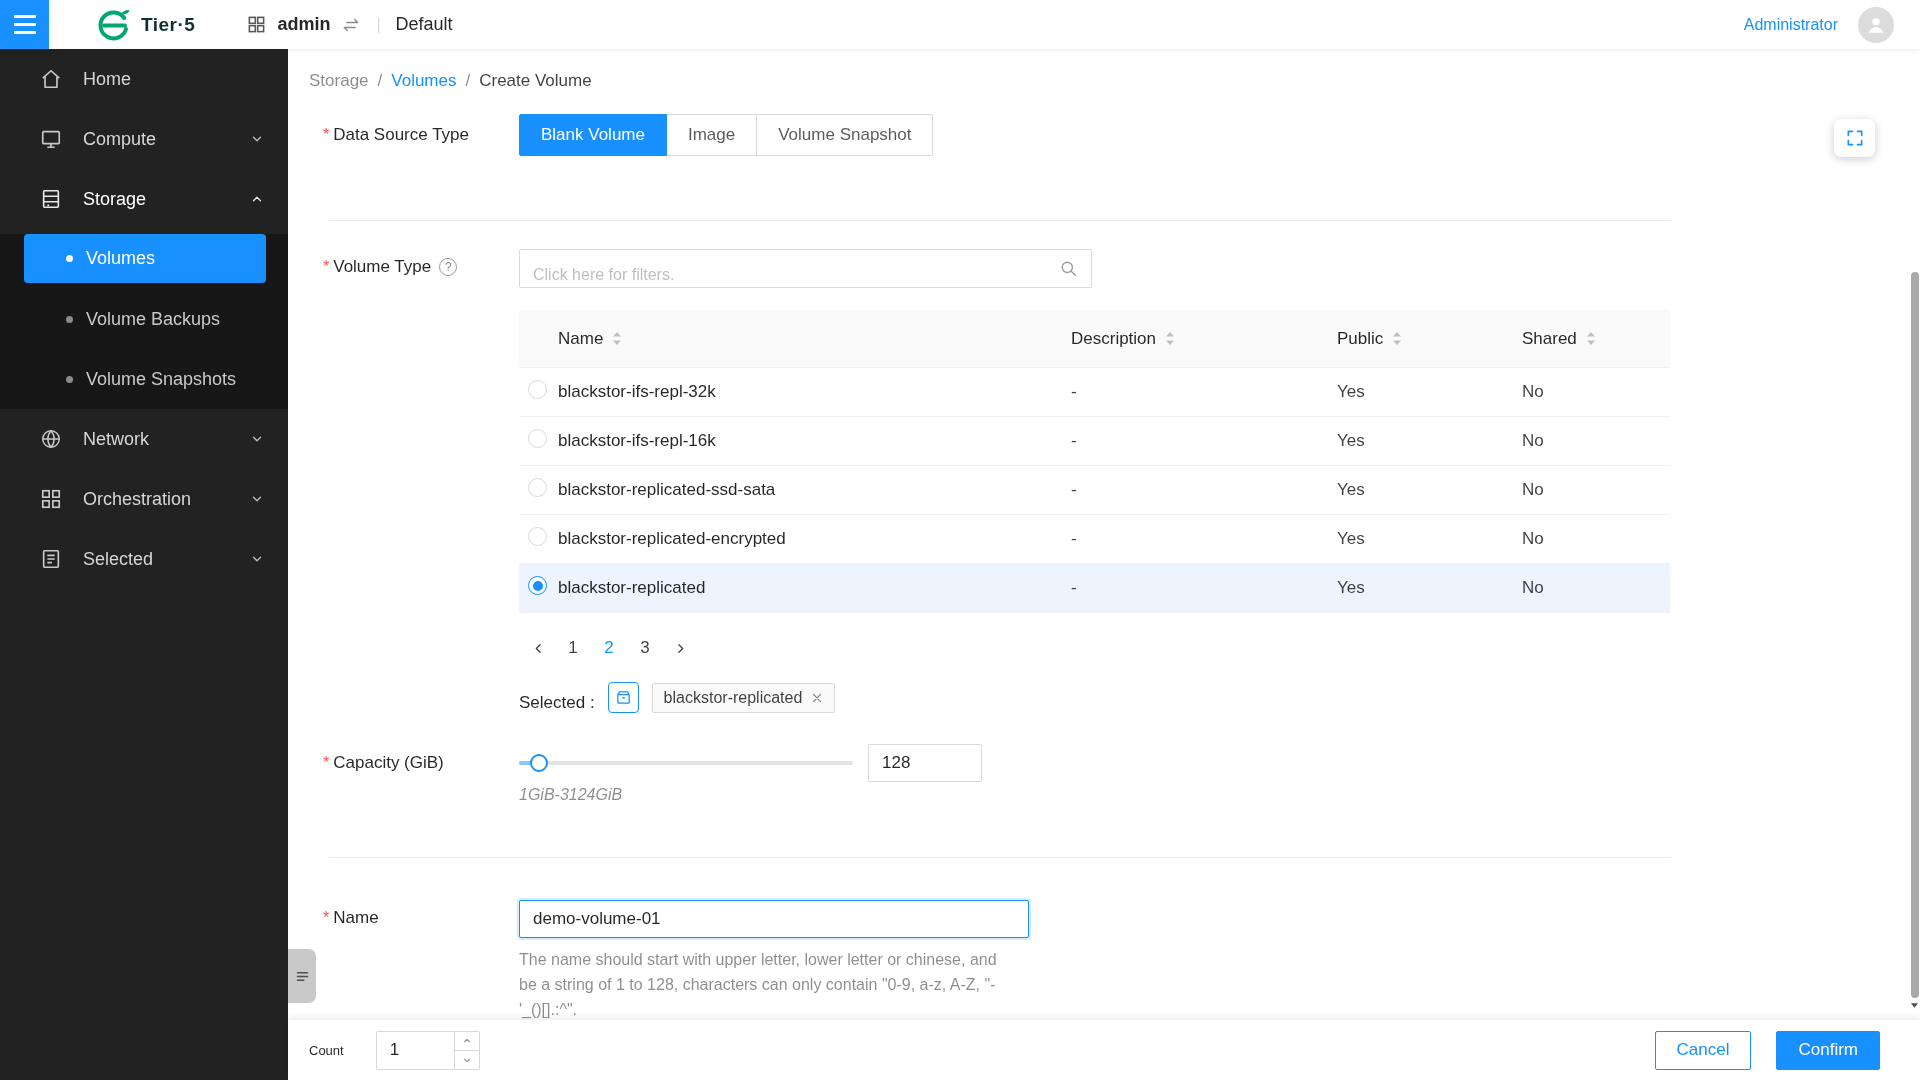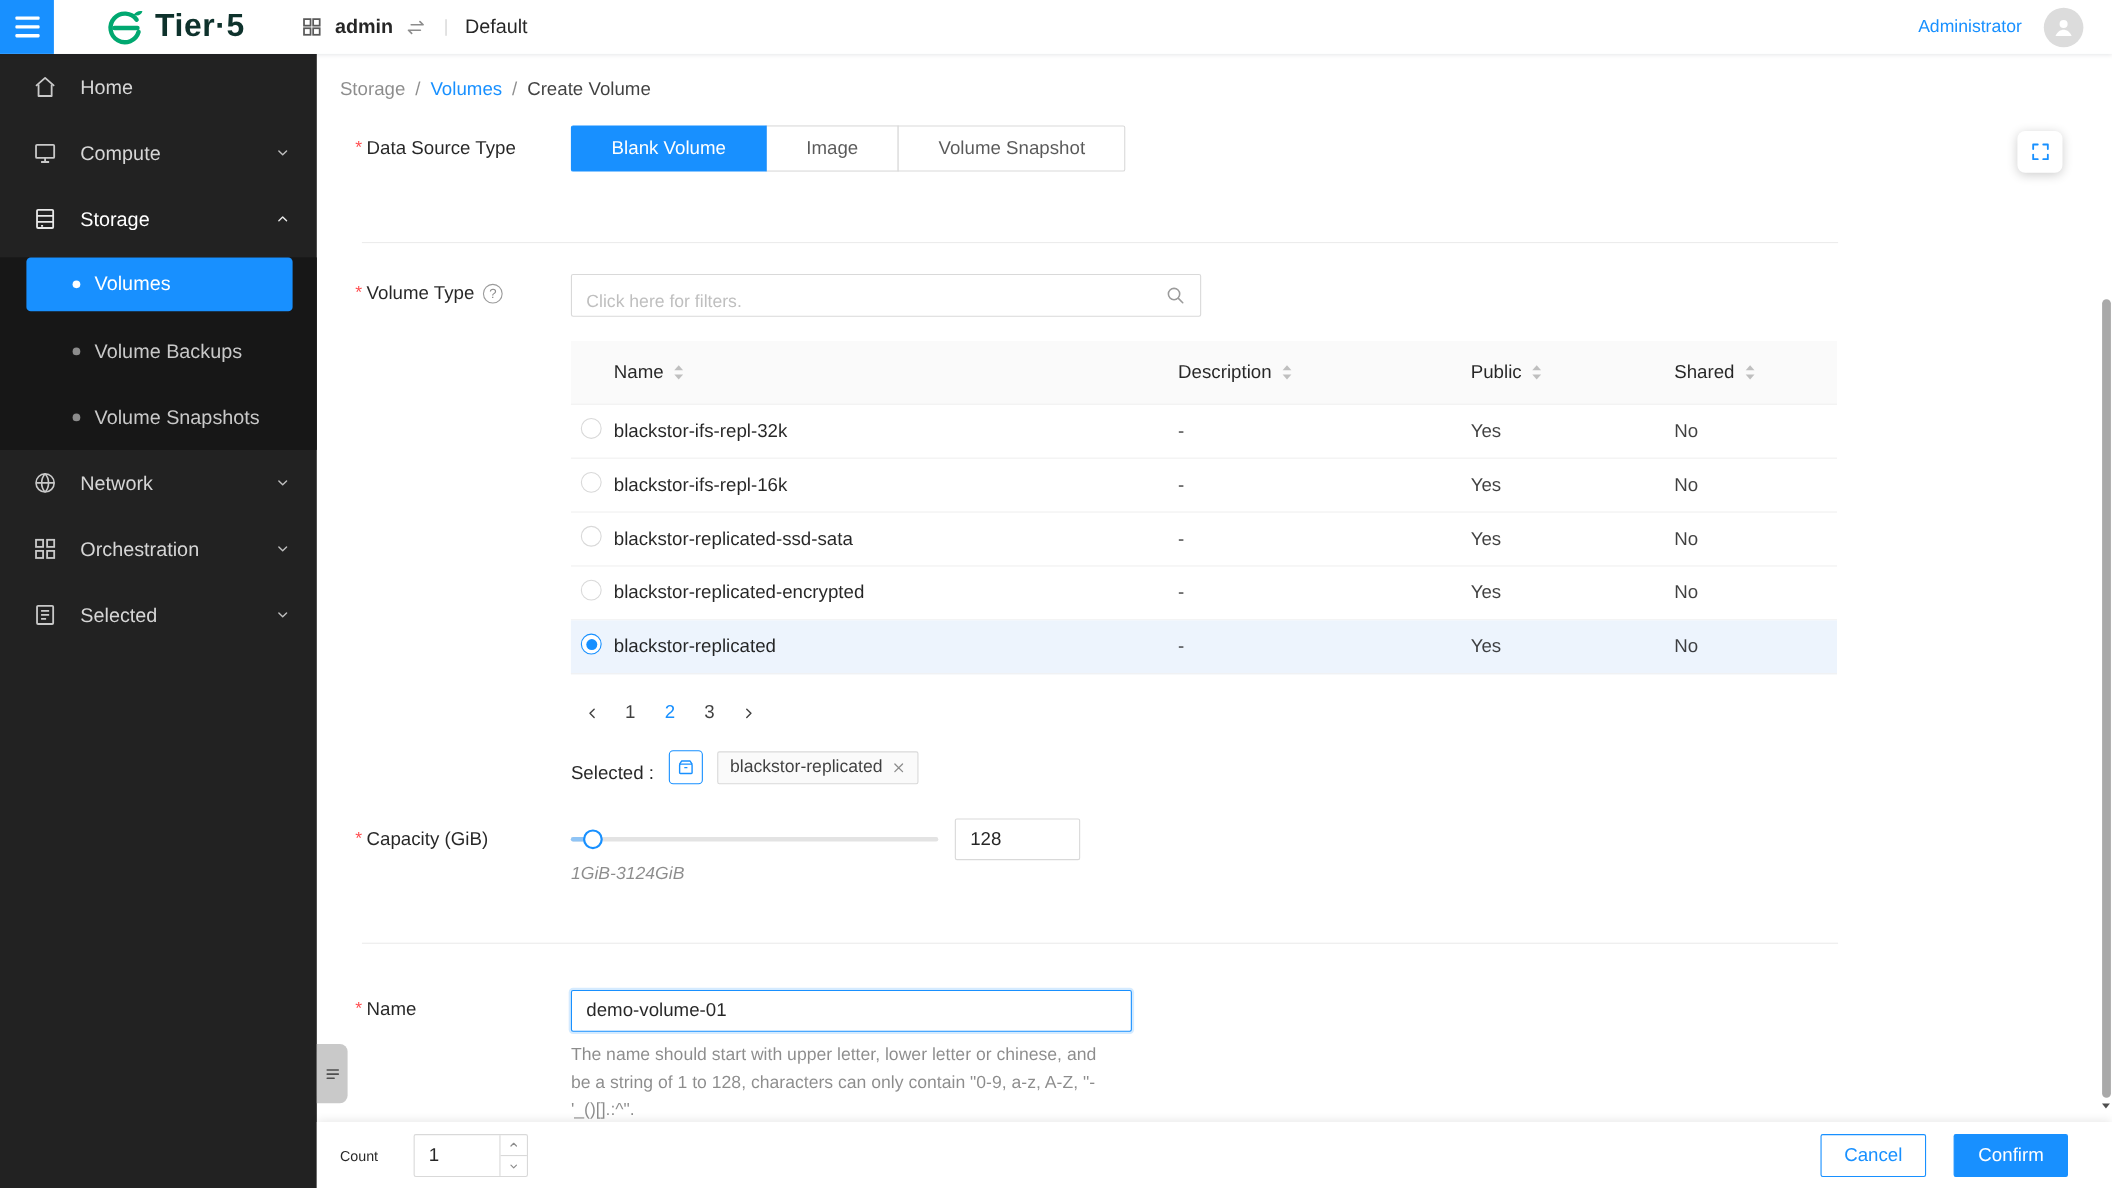--- a/index.html
+++ b/index.html
@@ -7,33 +7,33 @@
   body { font-family:"Liberation Sans", sans-serif; font-size:17px; color:rgba(0,0,0,.85); background:#fff; position:relative; }
   svg { display:block; }
 
   
   .topbar { position:absolute; top:0; left:0; width:100%; height:49px; background:#fff;
             box-shadow:0 1px 4px rgba(0,21,41,.10); display:flex; align-items:center; z-index:30; }
   .hamburger { width:49px; height:49px; background:#1890ff; display:flex; flex-direction:column;
                justify-content:center; align-items:center; gap:5px; cursor:pointer; flex:none; }
   .hamburger i { display:block; width:22px; height:3px; background:#fff; border-radius:1px; }
   .logo { display:flex; align-items:center; gap:9px; margin-left:47px; }
-  .logo-text { font-size:29px; font-weight:700; color:#0e322c; letter-spacing:.5px; }
+  .logo-text { font-size:19px; font-weight:700; color:#0e322c; letter-spacing:.5px; }
   .proj { display:flex; align-items:center; margin-left:52px; gap:11px; font-size:18px; }
   .proj .pname { font-weight:700; color:rgba(0,0,0,.85); }
   .proj .vline { color:#d9d9d9; font-size:16px; padding:0 4px; }
   .topbar-right { margin-left:auto; display:flex; align-items:center; gap:20px; margin-right:26px; }
   .admin-link { color:#1890ff; font-size:16px; cursor:pointer; text-decoration:none; }
   .avatar { width:36px; height:36px; border-radius:50%; background:#dcdcdc; display:flex;
             align-items:center; justify-content:center; }
 
   
   .sidebar { position:absolute; top:49px; left:0; width:288px; bottom:0; background:#222222;
              z-index:20; color:#d6d6d6; }
-  .side-item { height:60px; display:flex; align-items:center; padding:0 24px 0 30px; gap:21px;
+  .side-item { height:60px; display:flex; align-items:center; padding:0 24px 0 40px; gap:21px;
                font-size:18px; color:#d6d6d6; cursor:pointer; }
   .side-item.open { color:#ffffff; }
   .side-item .chev { margin-left:auto; }
   .submenu { background:#171717; }
   .sub-item { height:60px; display:flex; align-items:center; padding-left:86px; position:relative;
               font-size:18px; color:#c9c9c9; cursor:pointer; }
   .sub-item .dot { position:absolute; left:66px; width:7px; height:7px; border-radius:50%; background:#8c8c8c; }
   .sub-item.active { height:49px; margin:5px 22px 6px 24px; padding-left:62px; border-radius:4px;
                      background:#1890ff; color:#fff; }
   .sub-item.active .dot { left:42px; background:#fff; }
@@ -43,21 +43,21 @@
   .breadcrumb { position:absolute; left:21px; top:22px; display:flex; gap:9px; font-size:17px; color:rgba(0,0,0,.45); }
   .breadcrumb .link { color:#1890ff; cursor:pointer; }
   .breadcrumb .cur  { color:rgba(0,0,0,.75); }
 
   .flabel { position:absolute; left:35px; font-size:17px; color:rgba(0,0,0,.85); display:flex; align-items:center; gap:4px; }
   .req { color:#ff4d4f; font-size:16px; }
   .qicon { width:18px; height:18px; border:1px solid #9b9b9b; border-radius:50%; color:#8c8c8c;
            font-size:12px; display:inline-flex; align-items:center; justify-content:center; margin-left:4px; }
 
   .seg { position:absolute; left:231px; top:65px; display:flex; }
-  .seg .seg-btn { height:42px; padding:0 36px; border:1px solid #d9d9d9; background:#fff; font-size:17px;
+  .seg .seg-btn { height:42px; padding:0 21px; border:1px solid #d9d9d9; background:#fff; font-size:17px;
                   color:rgba(0,0,0,.65); display:flex; align-items:center; margin-left:-1px; cursor:pointer;
                   font-family:"Liberation Sans", sans-serif; }
   .seg .seg-btn:first-child { border-radius:2px 0 0 2px; margin-left:0; }
   .seg .seg-btn:last-child { border-radius:0 2px 2px 0; }
   .seg .seg-btn.active { background:#1890ff; border-color:#1890ff; color:#fff; z-index:2; }
 
   .hr { position:absolute; left:41px; width:1342px; height:1px; background:#ececec; }
 
   .filter { position:absolute; left:231px; top:200px; width:573px; height:39px; border:1px solid #d9d9d9;
             border-radius:2px; display:flex; align-items:center; padding:0 13px; background:#fff; }

